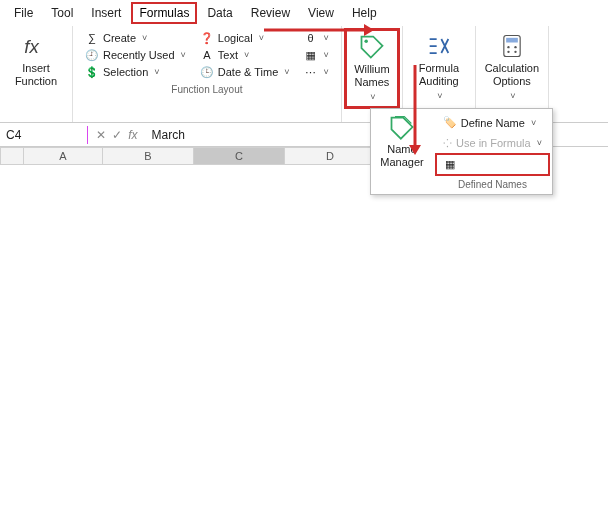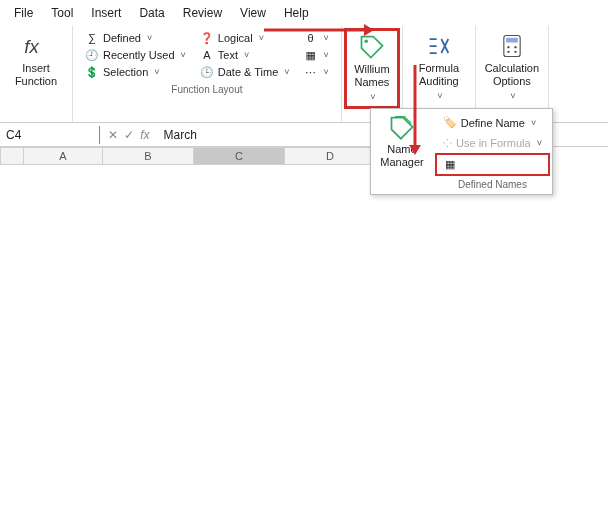--- a/index.html
+++ b/index.html
@@ -13,21 +13,21 @@
 .group-label { font-size:10px; color:#666; text-align:center; margin-top:4px; }
 .big-btn { display:flex; flex-direction:column; align-items:center; gap:2px; padding:2px 4px; text-align:center; width:56px; cursor:pointer; font-size:11px; line-height:13px; }
 .big-btn svg,.big-btn .icon { width:28px; height:28px; }
 .big-btn.red-box { border:3px solid #d02c2c; }
 .small-btns { display:flex; flex-direction:column; gap:1px; }
 .small-btn { display:flex; align-items:center; gap:4px; padding:1px 4px; cursor:pointer; font-size:11px; white-space:nowrap; }
 .small-btn .icon { width:14px; height:14px; display:inline-flex; align-items:center; justify-content:center; }
 .chev { font-size:9px; color:#555; margin-left:2px; }
 .arrow-red { position:absolute; color:#d02c2c; pointer-events:none; }
 .formula-bar { display:flex; align-items:center; border-bottom:1px solid #ccc; height:24px; }
-.name-box { width:100px; padding:2px 6px; border-right:1px solid #d946ef; font-size:12px; }
+.name-box { width:88px; padding:2px 6px; border-right:1px solid #d946ef; font-size:12px; }
 .fb-btns { display:flex; gap:6px; padding:0 8px; align-items:center; color:#888; }
 .fb-input { flex:1; padding:2px 6px; font-size:12px; }
 .popup { position:absolute; top:108px; left:370px; background:#fff; border:1px solid #bbb; box-shadow:2px 2px 5px rgba(0,0,0,.2); display:flex; z-index:10; }
 .popup .big-btn { width:62px; padding:4px; }
 .popup-col { display:flex; flex-direction:column; padding:4px 2px 2px 2px; }
 .popup-item { display:flex; align-items:center; gap:4px; padding:3px 8px; font-size:11px; cursor:pointer; white-space:nowrap; }
 .popup-item.disabled { color:#aaa; }
 .popup-item.red-box { border:2px solid #d02c2c; }
 .popup-label { font-size:10px; color:#666; text-align:center; padding:3px 0 2px 0; grid-column:1/3; }
 .sheet { position:relative; }
@@ -48,20 +48,21 @@
 .sel-outline { position:absolute; border:2px solid #3a8a3e; pointer-events:none; }
 .corner { position:absolute; top:0; left:0; width:24px; height:18px; background:#f3f3f3; border:1px solid #d0d0d0; }
 </style>
 </head>
 <body>
 
 <div class="menu-bar">
     <div class="menu-item">File</div>
     <div class="menu-item">Tool</div>
     <div class="menu-item">Insert</div>
+    <div class="menu-item active">Formulas</div>
     <div class="menu-item">Data</div>
     <div class="menu-item">Review</div>
     <div class="menu-item">View</div>
     <div class="menu-item">Help</div>
   </div>
 
 <div class="ribbon">
   <div class="group">
     <div class="big-btn">
       <svg class="icon" viewBox="0 0 24 24">
@@ -69,21 +70,21 @@
         </svg>
       <span style="white-space:pre-line">Insert
 Function</span>
     </div>
   </div>
   <div class="group" style="flex-direction:column">
     <div class="group-body">
       <div class="small-btns">
         <div class="small-btn">
             <span class="icon">∑</span>
-            <span>Defined</span>
+            <span>Create</span>
             <span class="chev">˅</span>
           </div>
         <div class="small-btn">
             <span class="icon">🕘</span>
             <span>Recently Used</span>
             <span class="chev">˅</span>
           </div>
         <div class="small-btn">
             <span class="icon">💲</span>
             <span>Selection</span>

